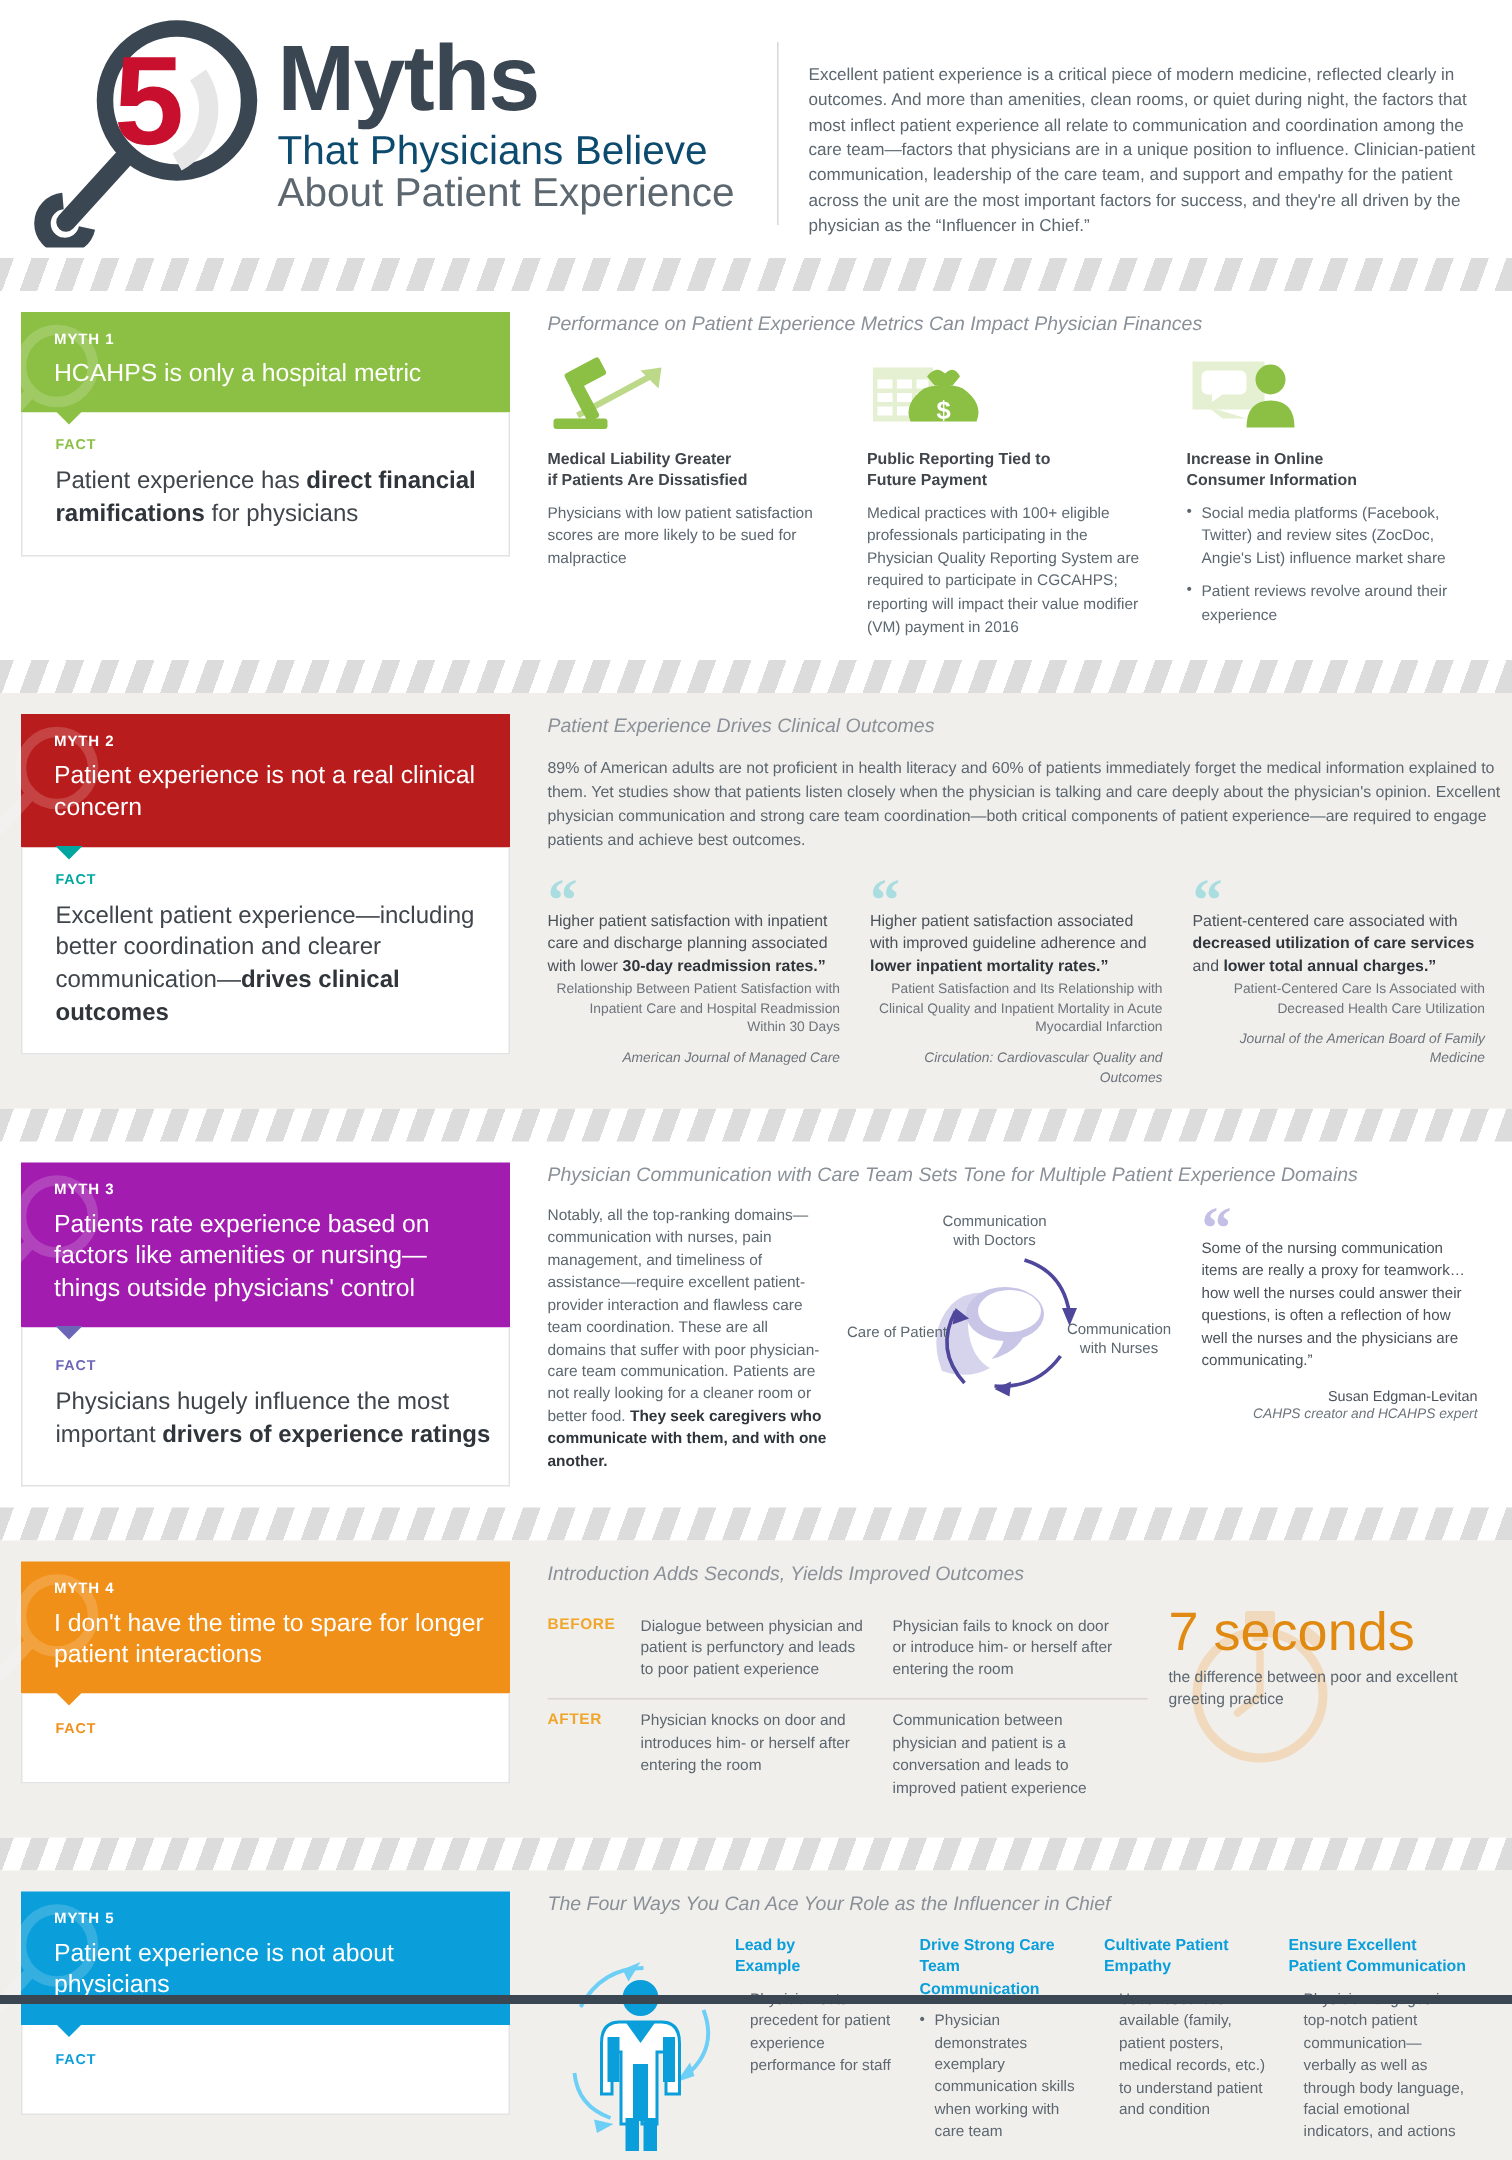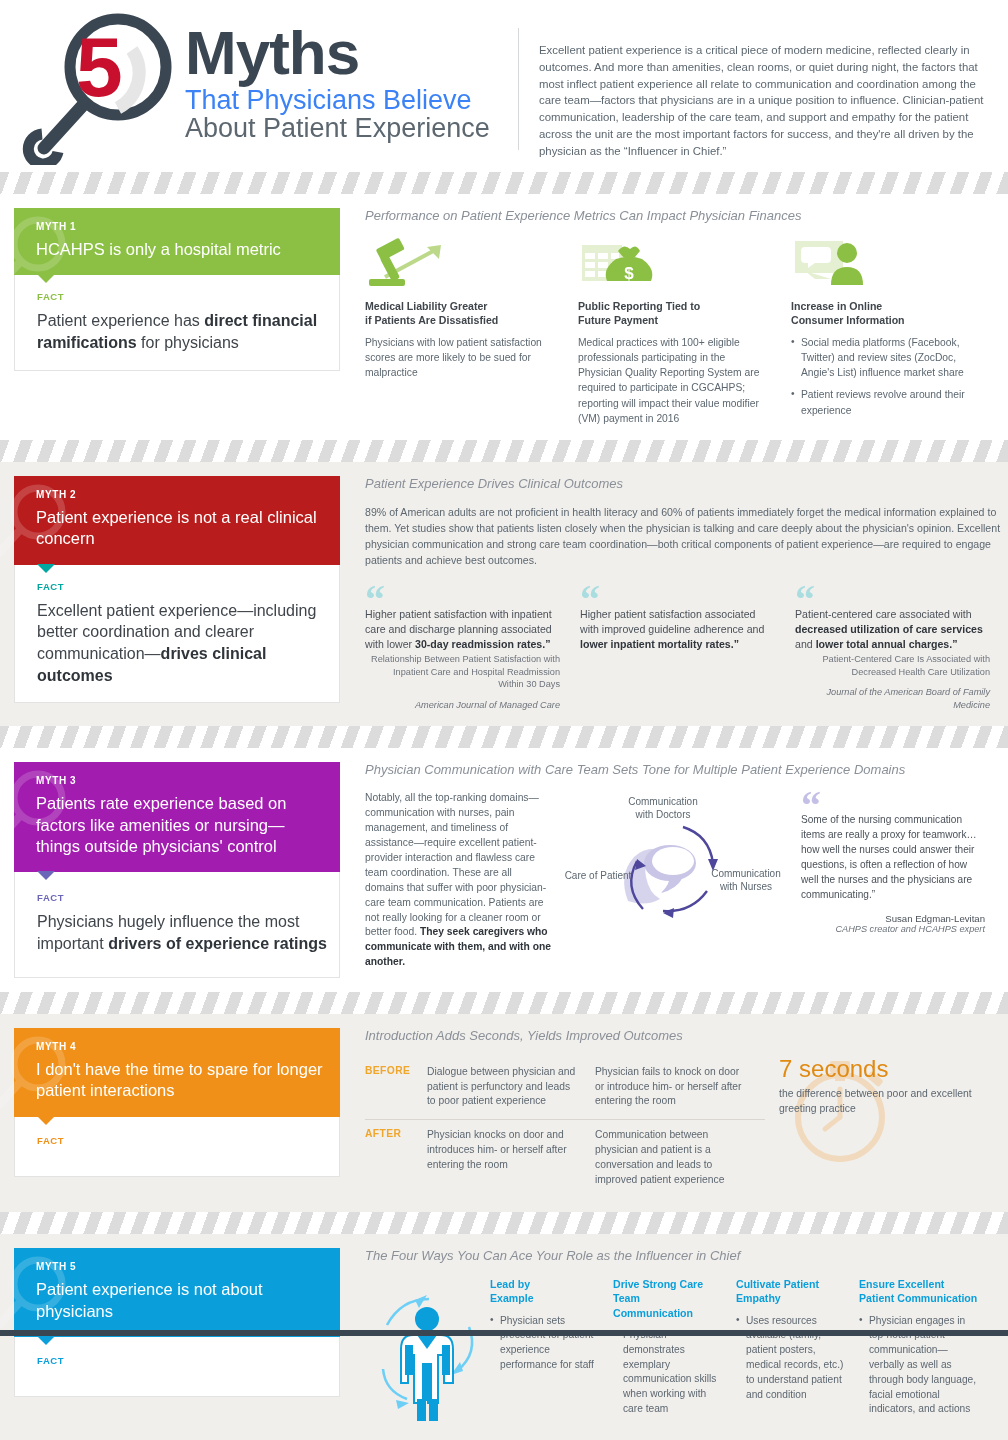--- a/index.html
+++ b/index.html
@@ -10,21 +10,21 @@
     color: #4a4f55;
     overflow: hidden;
   }
   .page { position: relative; width: 1008px; height: 1440px; background:#fff; }
 
   
   .header { position:relative; height: 172px; }
   .logo-mark { position:absolute; left: 20px; top: 10px; width: 175px; height: 155px; }
   .title-block { position:absolute; left: 185px; top: 22px; }
   .title-myths { font-size: 62px; font-weight: bold; color:#3a4652; letter-spacing:-1px; line-height:1; }
-  .title-sub1 { font-size: 27px; color:#3b82f6; margin-top:2px; line-height:1.05; font-weight:300;}
+  .title-sub1 { font-size: 27px; color:#0c4a6e; margin-top:2px; line-height:1.05; font-weight:300;}
   .title-sub2 { font-size: 27px; color:#5c6770; line-height:1.1; font-weight:300;}
   .header-rule { position:absolute; left:518px; top:28px; width:1px; height:122px; background:#d6d8da; }
   .header-copy { position:absolute; left:539px; top:42px; width:455px; font-size:11.4px; line-height:1.47; color:#5c6770; }
 
   
   .stripes { height: 22px; width:100%;
     background: repeating-linear-gradient(-70deg, #dcdcdc 0 11px, #ffffff 11px 22px);
   }
 
   
@@ -81,21 +81,21 @@
 
   
   .m4-wrap { display:flex; margin-top:8px; }
   .m4-table { width:400px; }
   .m4-row { display:flex; padding: 8px 0 10px 0; }
   .m4-row.top { border-bottom:1px solid #d9d6d1; }
   .m4-tag { width:62px; font-size:10.3px; font-weight:bold; letter-spacing:.4px; }
   .m4-cell { width:168px; font-size:10.3px; line-height:1.45; color:#5c6770; padding-right:14px; }
   .m4-stop { flex:1; position:relative; padding-left:14px; }
   .sevensec { position:relative; z-index:2; }
-  .sevensec .big { font-size:24px; color:#e08a12; font-weight:300; line-height:1; }
+  .sevensec .big { font-size:36px; color:#e08a12; font-weight:300; line-height:1; }
   .sevensec .cap { font-size:10.4px; color:#5c6770; line-height:1.45; margin-top:5px; }
 
   
   .m5-wrap { display:flex; margin-top:2px; }
   .m5-figure { width:125px; height:150px; position:relative; }
   .way-col { width:123px; padding-right:14px; }
   .way-title { font-size:10.6px; font-weight:bold; color:#0a9fda; line-height:1.35; margin-bottom:8px; }
   .way-list { font-size:10.2px; line-height:1.45; color:#5c6770; list-style:none; }
   .way-list li { position:relative; padding-left:10px; margin-bottom:9px; }
   .way-list li:before { content:"•"; position:absolute; left:0; top:-1px; }
@@ -240,20 +240,21 @@
 
         <div class="quote-col">
           <span class="qmark">“</span>
           <div class="quote-txt"><span>Higher patient satisfaction with inpatient care and discharge planning associated with lower </span><b>30-day readmission rates.”</b></div>
           <div class="quote-src"><span>Relationship Between Patient Satisfaction with Inpatient Care and Hospital Readmission Within 30 Days</span><em>American Journal of Managed Care</em></div>
         </div>
 
         <div class="quote-col">
           <span class="qmark">“</span>
           <div class="quote-txt"><span>Higher patient satisfaction associated with improved guideline adherence and </span><b>lower inpatient mortality rates.”</b></div>
+          <div class="quote-src"><span>Patient Satisfaction and Its Relationship with Clinical Quality and Inpatient Mortality in Acute Myocardial Infarction</span><em>Circulation: Cardiovascular Quality and Outcomes</em></div>
         </div>
 
         <div class="quote-col">
           <span class="qmark">“</span>
           <div class="quote-txt"><span>Patient-centered care associated with </span><b>decreased utilization of care services</b><span> and </span><b>lower total annual charges.”</b></div>
           <div class="quote-src"><span>Patient-Centered Care Is Associated with Decreased Health Care Utilization</span><em>Journal of the American Board of Family Medicine</em></div>
         </div>
 
       </div>
     </div>

